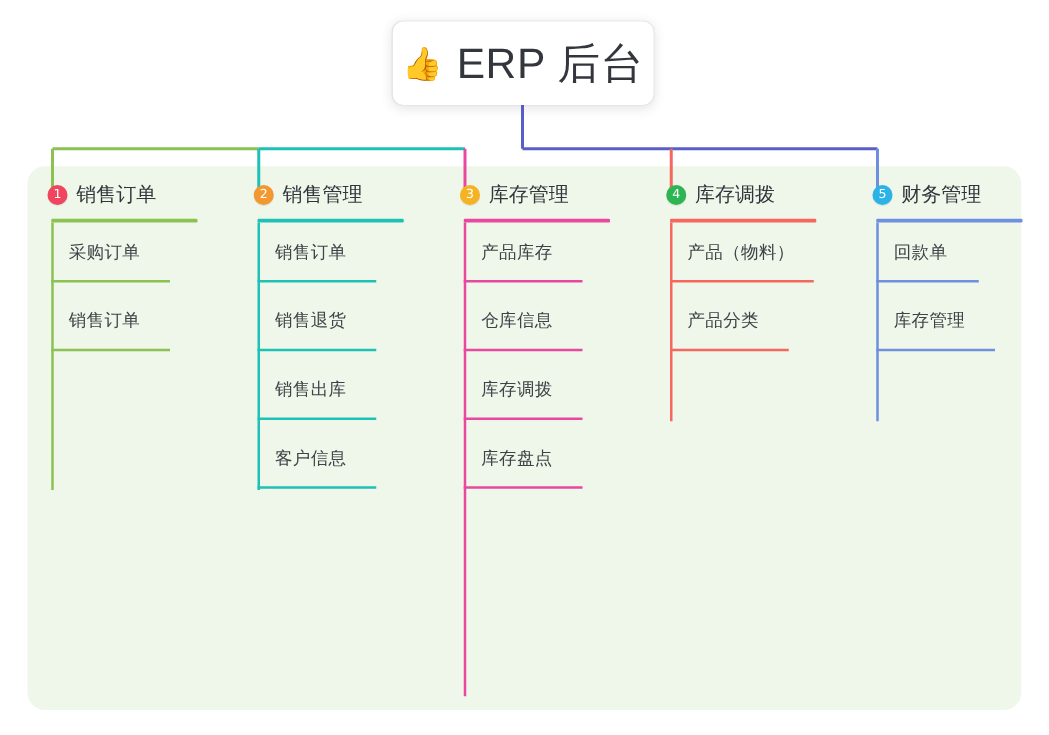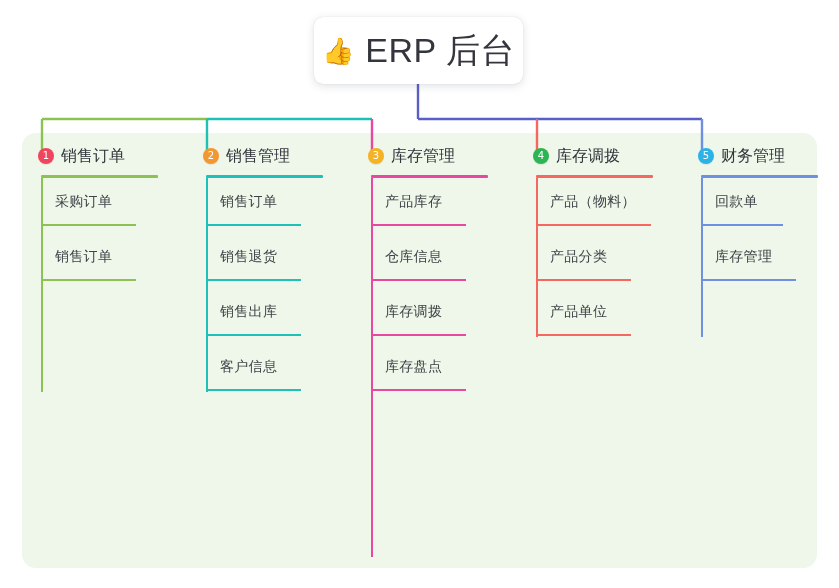--- a/index.html
+++ b/index.html
@@ -249,24 +249,20 @@
         <div class="items">
           <div class="spine" style="background: rgb(245, 103, 95); height: 159px;"></div>
           <div class="item">
             <span class="item-label">产品（物料）</span>
             <div class="item-rule" style="width: 115px; background: rgb(245, 103, 95);"></div>
           </div>
           <div class="item">
             <span class="item-label">产品分类</span>
             <div class="item-rule" style="width: 95px; background: rgb(245, 103, 95);"></div>
           </div>
-          <div class="item">
-            <span class="item-label">产品单位</span>
-            <div class="item-rule" style="width: 95px; background: rgb(245, 103, 95);"></div>
-          </div>
         </div>
       </div>
       <div class="column" style="left: 682px;">
         <div class="col-head">
           <span class="badge" style="background: rgb(43, 179, 232);">5</span>
           <span class="col-title">财务管理</span>
         </div>
         <div class="head-rule" style="width: 117px; margin-left: 19px; background: rgb(111, 143, 224);"></div>
         <div class="items">
           <div class="spine" style="background: rgb(111, 143, 224); height: 159px;"></div>

